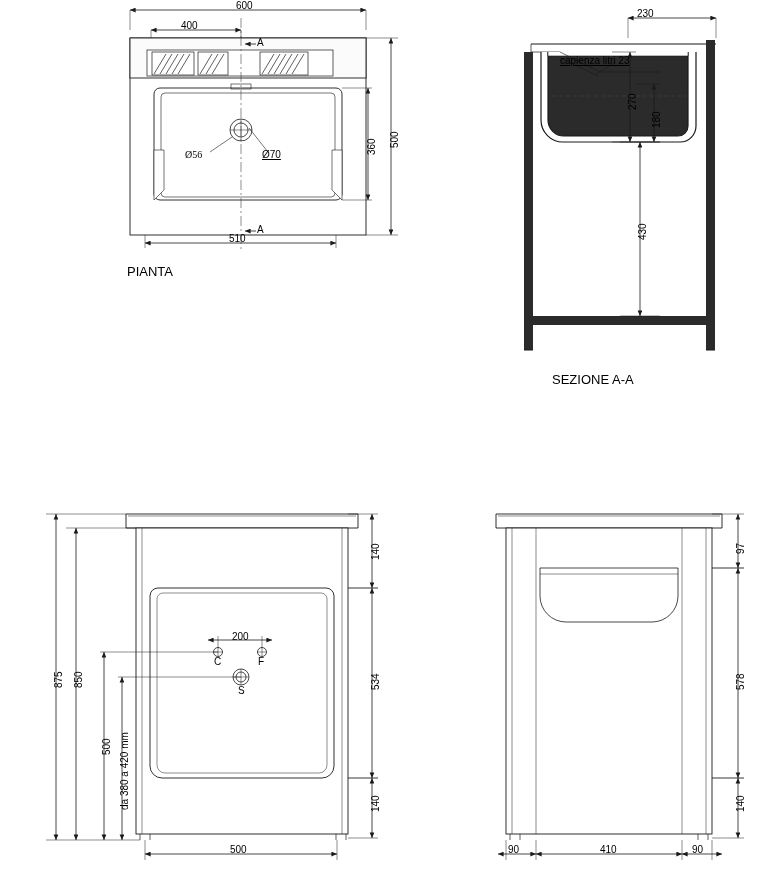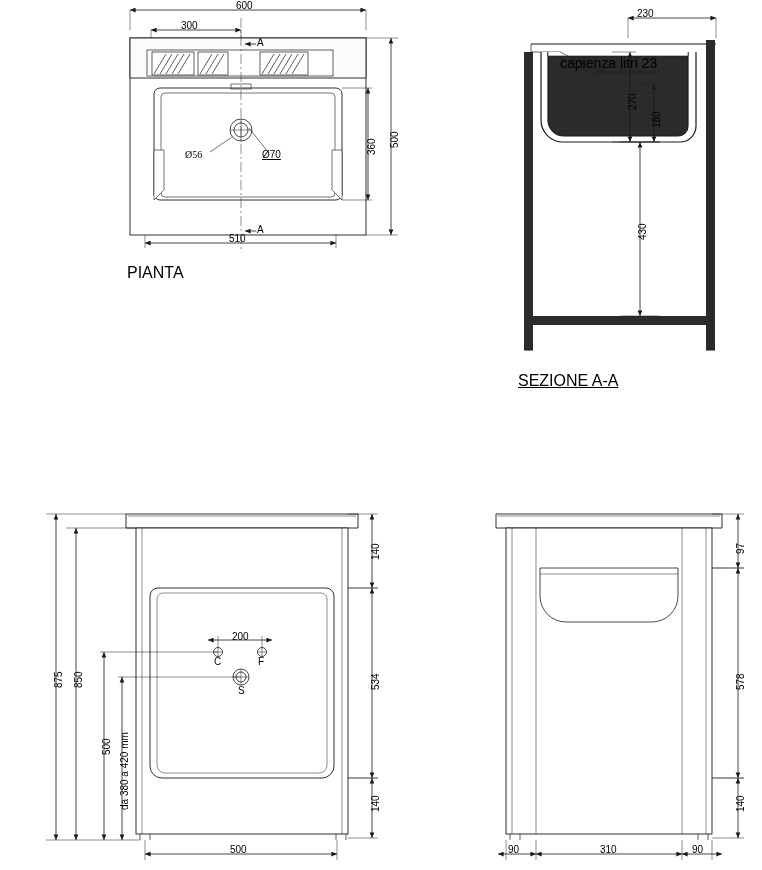--- a/index.html
+++ b/index.html
@@ -18,22 +18,22 @@
     font-family:"Liberation Sans", sans-serif;
     font-size:10px;
     color:#000;
     white-space:nowrap;
     line-height:1;
   }
   .lbl.v{
     transform-origin:0 0;
     transform:rotate(-90deg);
   }
-  .cap{font-size:14px;}
-  .viewname{font-size:16px;}
+  .cap{font-size:10px;text-decoration:underline;}
+  .viewname{font-size:13px;}
 </style>
 </head>
 <body>
 
 <div class="stage">
 
   <svg width="762" height="870" viewBox="0 0 762 870">
     <defs>
       <marker id="arrEnd" markerWidth="8" markerHeight="8" refX="7" refY="3" orient="auto">
         <path d="M0,0 L7,3 L0,6 z" fill="#1a1a1a"></path>
@@ -224,50 +224,50 @@
         <path d="M506,840 L506,860 M536,840 L536,860 M682,840 L682,860 M712,840 L712,860" stroke-width="0.5"></path>
         <path d="M498,854 L536,854" stroke-width="0.8" marker-start="url(#arrStart)" marker-end="url(#arrEnd)"></path>
         <path d="M536,854 L682,854" stroke-width="0.8" marker-start="url(#arrStart)" marker-end="url(#arrEnd)"></path>
         <path d="M682,854 L722,854" stroke-width="0.8" marker-start="url(#arrStart)" marker-end="url(#arrEnd)"></path>
       </g>
 
     </g>
   </svg>
 
   <div class="lbl" style="left:236px;top:1px;">600</div>
-  <div class="lbl" style="left:181px;top:21px;">300</div>
+  <div class="lbl" style="left:181px;top:21px;">400</div>
   <div class="lbl" style="left:229px;top:234px;">510</div>
   <div class="lbl v" style="left:390px;top:148px;">500</div>
   <div class="lbl v" style="left:367px;top:155px;">360</div>
   <div class="lbl" style="left:185px;top:150px;font-family:Liberation Serif, serif;">Ø56</div>
   <div class="lbl" style="left:262px;top:150px;text-decoration:underline;">Ø70</div>
   <div class="lbl" style="left:257px;top:38px;">A</div>
   <div class="lbl" style="left:257px;top:225px;">A</div>
   <div class="lbl viewname" style="left:127px;top:265px;">PIANTA</div>
 
   <div class="lbl" style="left:637px;top:9px;">230</div>
   <div class="lbl cap" style="left:560px;top:56px;">capienza litri 23</div>
   <div class="lbl v" style="left:628px;top:110px;">270</div>
   <div class="lbl v" style="left:652px;top:128px;">180</div>
   <div class="lbl v" style="left:638px;top:240px;">430</div>
-  <div class="lbl viewname" style="left:518px;top:373px;text-decoration:underline;">SEZIONE A-A</div>
+  <div class="lbl viewname" style="left:552px;top:373px;">SEZIONE A-A</div>
 
   <div class="lbl v" style="left:371px;top:560px;">140</div>
   <div class="lbl v" style="left:371px;top:690px;">534</div>
   <div class="lbl v" style="left:371px;top:812px;">140</div>
   <div class="lbl v" style="left:54px;top:688px;">875</div>
   <div class="lbl v" style="left:74px;top:688px;">850</div>
   <div class="lbl v" style="left:102px;top:755px;">500</div>
   <div class="lbl v" style="left:120px;top:810px;">da 380 a 420 mm</div>
   <div class="lbl" style="left:232px;top:632px;">200</div>
   <div class="lbl" style="left:214px;top:657px;">C</div>
   <div class="lbl" style="left:258px;top:657px;">F</div>
   <div class="lbl" style="left:238px;top:686px;">S</div>
   <div class="lbl" style="left:230px;top:845px;">500</div>
 
   <div class="lbl v" style="left:736px;top:554px;">97</div>
   <div class="lbl v" style="left:736px;top:690px;">578</div>
   <div class="lbl v" style="left:736px;top:812px;">140</div>
   <div class="lbl" style="left:508px;top:845px;">90</div>
-  <div class="lbl" style="left:600px;top:845px;">310</div>
+  <div class="lbl" style="left:600px;top:845px;">410</div>
   <div class="lbl" style="left:692px;top:845px;">90</div>
 
 </div>
 
 </body></html>

